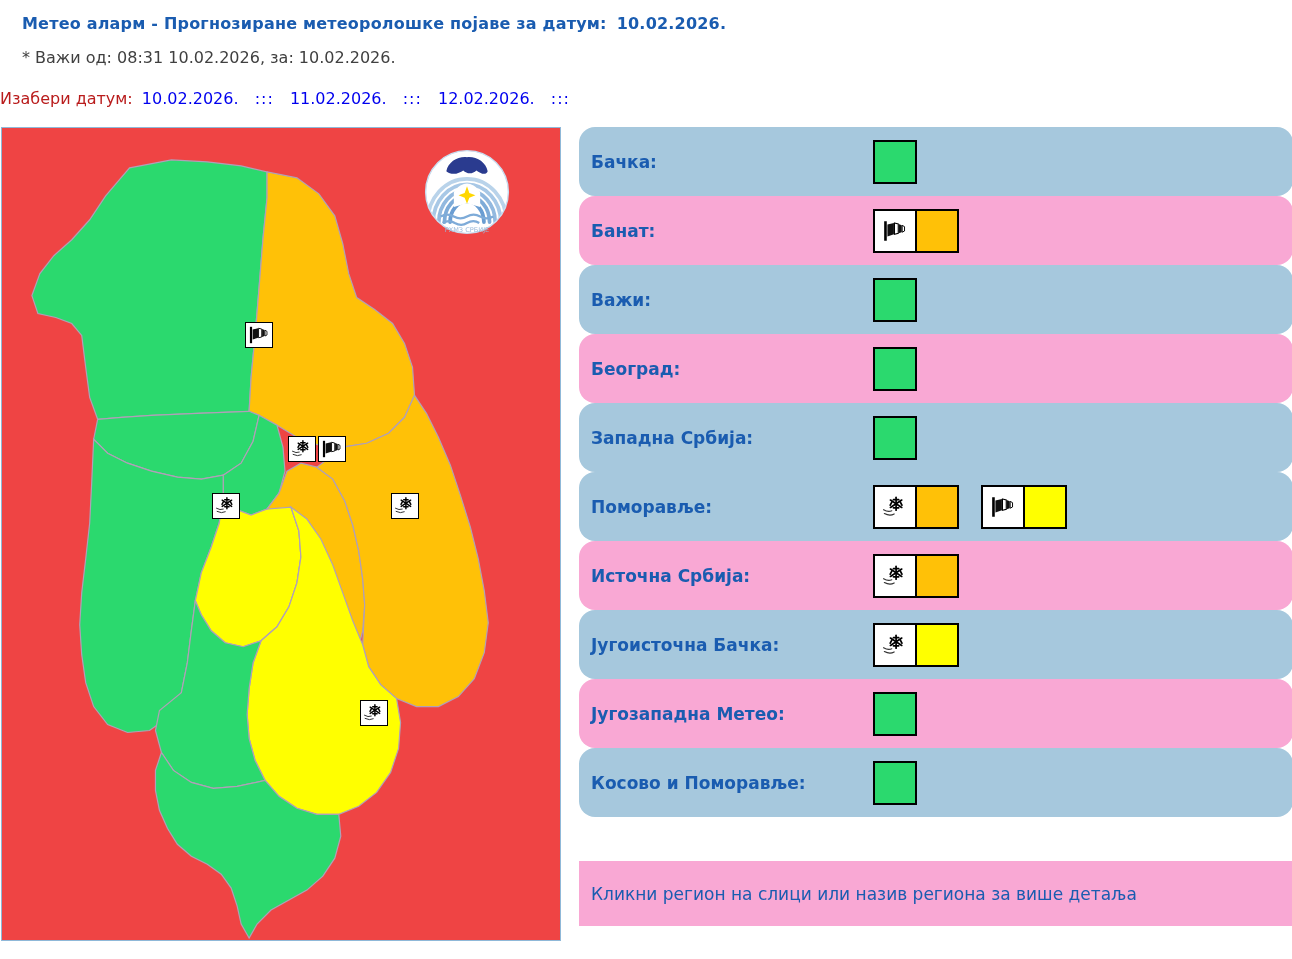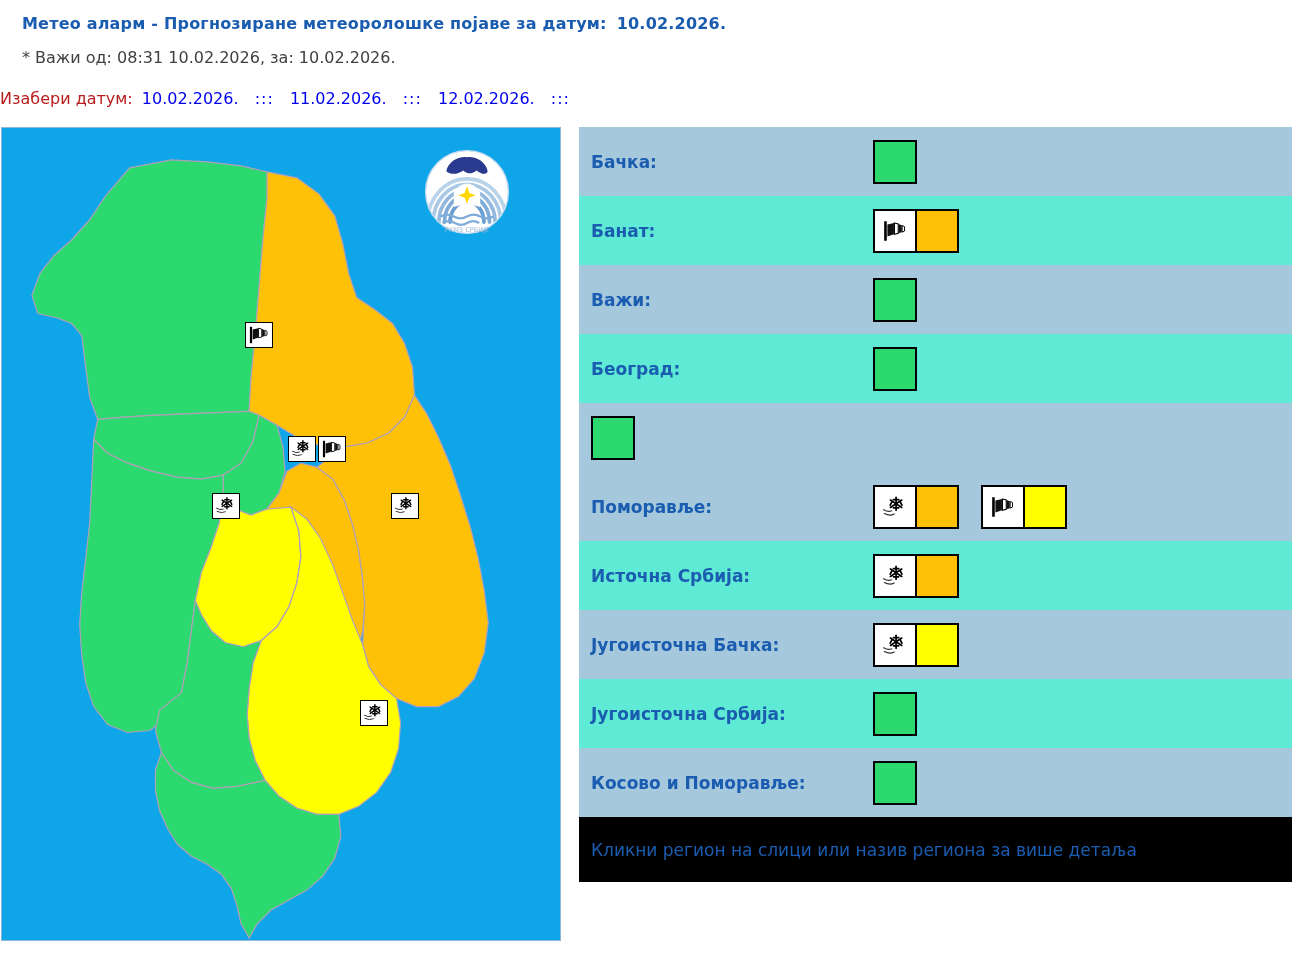--- a/index.html
+++ b/index.html
@@ -67,21 +67,21 @@
     padding-left: 1px;
   }
 
   
   .map-panel {
     position: relative;
     width: 560px;
     height: 814px;
     border: 1px solid #8fb8d8;
     box-sizing: border-box;
-    background: #0ea5e9;
+    background: #ef4444;
     flex: 0 0 auto;
   }
   .map-svg { display: block; width: 100%; height: 100%; }
 
   .logo {
     position: absolute;
     left: 418px;
     top: 17px;
     width: 94px;
     height: 94px;
@@ -104,23 +104,24 @@
   .region-panel {
     width: 714px;
     flex: 0 0 auto;
   }
   .region-row {
     display: flex;
     align-items: center;
     height: 69px;
     padding-left: 12px;
     box-sizing: border-box;
+    border-radius: 16px;
   }
   .region-row.odd  { background: #a6c8dd; }
-  .region-row.even { background: #5eead4; }
+  .region-row.even { background: #f9a8d4; }
 
   .region-name {
     font-size: 17px;
     font-weight: bold;
     color: #1a5cb0;
     width: 282px;
     flex: 0 0 auto;
     white-space: nowrap;
   }
   .badges {
@@ -152,26 +153,27 @@
     height: 40px;
     width: 40px;
   }
   .badge.plain .badge-color { width: 40px; }
 
   .c-green  { background: #2bd96e; }
   .c-yellow { background: #ffff00; }
   .c-orange { background: #ffc107; }
 
   .footer-row {
-    background: #000000;
+    background: #f9a8d4;
     height: 65px;
     display: flex;
     align-items: center;
     padding-left: 12px;
     box-sizing: border-box;
+    margin-top: 44px;
   }
   .footer-text {
     font-size: 17px;
     color: #1a5cb0;
   }
 </style>
 </head>
 <body>
 
 <div class="header">
@@ -375,20 +377,21 @@
         </div>
         <div class="region-row even">
           <div class="region-name">Београд:</div>
           <div class="badges">
             <div class="badge plain">
               <div class="badge-color c-green"></div>
             </div>
           </div>
         </div>
         <div class="region-row odd">
+          <div class="region-name">Западна Србија:</div>
           <div class="badges">
             <div class="badge plain">
               <div class="badge-color c-green"></div>
             </div>
           </div>
         </div>
         <div class="region-row odd">
           <div class="region-name">Поморавље:</div>
           <div class="badges">
             <div class="badge">
@@ -469,21 +472,21 @@
                     <path d="M1.5 13.5 q4 2.5 7.5 1"></path>
                     <path d="M2.2 17 q5 2.6 9 0.4"></path>
                   </g>
                 </svg>
               </div>
               <div class="badge-color c-yellow"></div>
             </div>
           </div>
         </div>
         <div class="region-row even">
-          <div class="region-name">Југоисточна Србија:</div>
+          <div class="region-name">Југозападна Метео:</div>
           <div class="badges">
             <div class="badge plain">
               <div class="badge-color c-green"></div>
             </div>
           </div>
         </div>
         <div class="region-row odd">
           <div class="region-name">Косово и Поморавље:</div>
           <div class="badges">
             <div class="badge plain">

